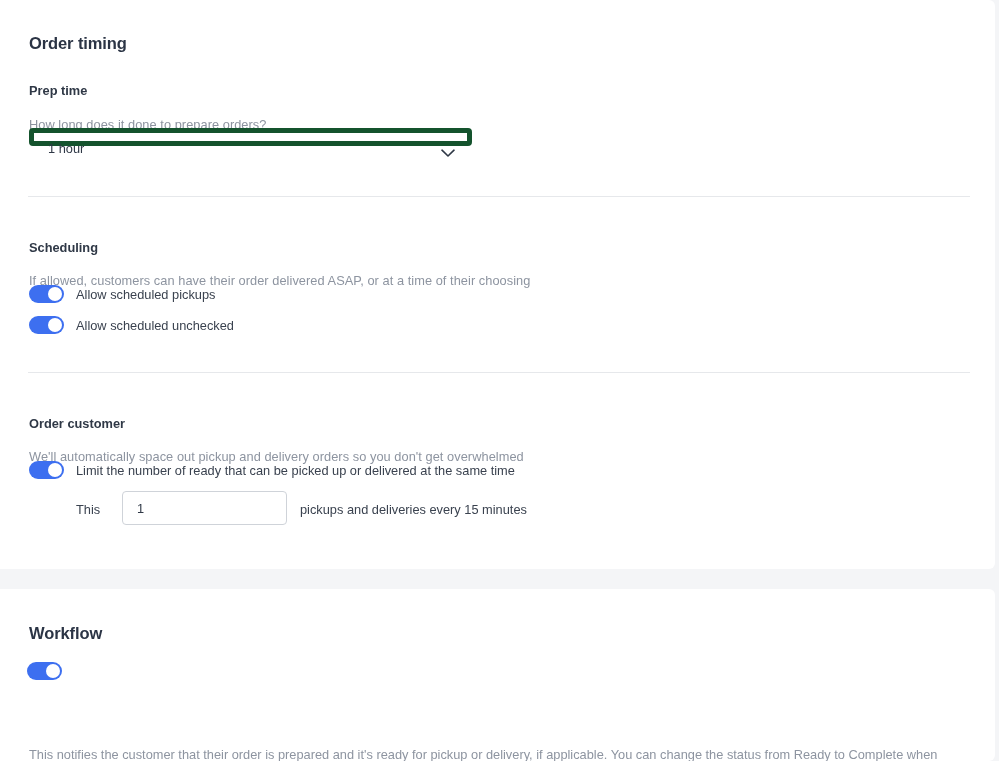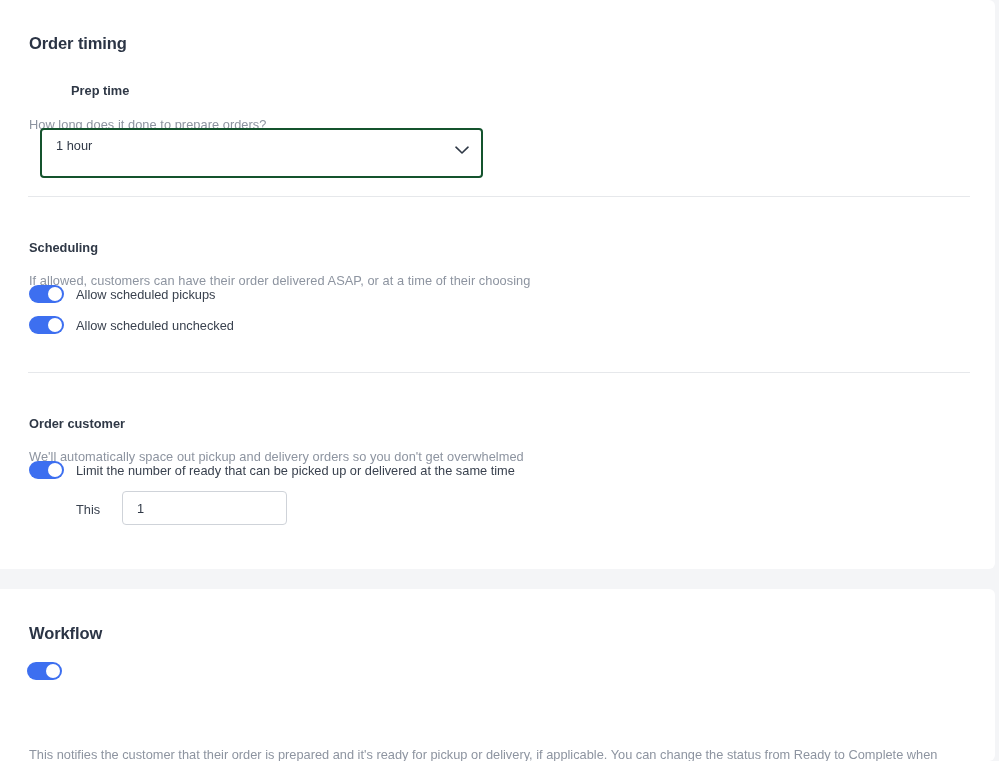--- a/index.html
+++ b/index.html
@@ -77,26 +77,25 @@
     height: 1px;
     background: #e6e8eb;
   }
 
   
   .select-wrap {
     position: absolute;
     left: 29px;
     top: 128px;
     width: 443px;
-    height: 50px;
-    border: 2px solid #14532d;
+    height: 18px;
+    border: 5px solid #14532d;
     border-radius: 4px;
     background: #ffffff;
     cursor: pointer;
-    margin-left: 11px;
   }
   .select-value {
     position: absolute;
     left: 14px;
     top: 8px;
     font-size: 12.8px;
     color: #2f3846;
   }
   .chev {
     position: absolute;
@@ -168,21 +167,21 @@
 </head>
 <body>
 
 <div class="page">
 
   <section class="card card-timing">
   </section>
 
   <h1 class="card-title title-timing">Order timing</h1>
 
-  <h2 class="subhead" style="top:72px;margin-left:42px;">Prep time</h2>
+  <h2 class="subhead" style="top:72px;">Prep time</h2>
   <p class="helper" style="top:104px;">How long does it done to prepare orders?</p>
 
   <div class="select-wrap">
     <span class="select-value">1 hour</span>
     <span class="chev">
       <svg width="14" height="9" viewBox="0 0 14 9">
         <path d="M1 1.2 L7 7 L13 1.2" fill="none" stroke="#2f3846" stroke-width="1.6" stroke-linecap="round" stroke-linejoin="round"></path>
       </svg>
     </span>
   </div>
@@ -207,20 +206,21 @@
   <h2 class="subhead" style="top:405px;">Order customer</h2>
   <p class="helper" style="top:436px;">We'll automatically space out pickup and delivery orders so you don't get overwhelmed</p>
 
   <div class="toggle" style="left:29px; top:461px;">
     <span class="knob"></span>
   </div>
   <span class="toggle-label" style="left:76px; top:463px;">Limit the number of ready that can be picked up or delivered at the same time</span>
 
   <span class="inline-label" style="left:76px; top:502px;">This</span>
   <input class="num-input" type="text" value="1" style="">
+  <span class="inline-label" style="left:300px; top:502px;">pickups and deliveries every 15 minutes</span>
 
   <section class="card card-workflow">
   </section>
 
   <h1 class="card-title title-workflow">Workflow</h1>
 
   <div class="toggle" style="left:27px; top:662px;">
     <span class="knob"></span>
   </div>
 

